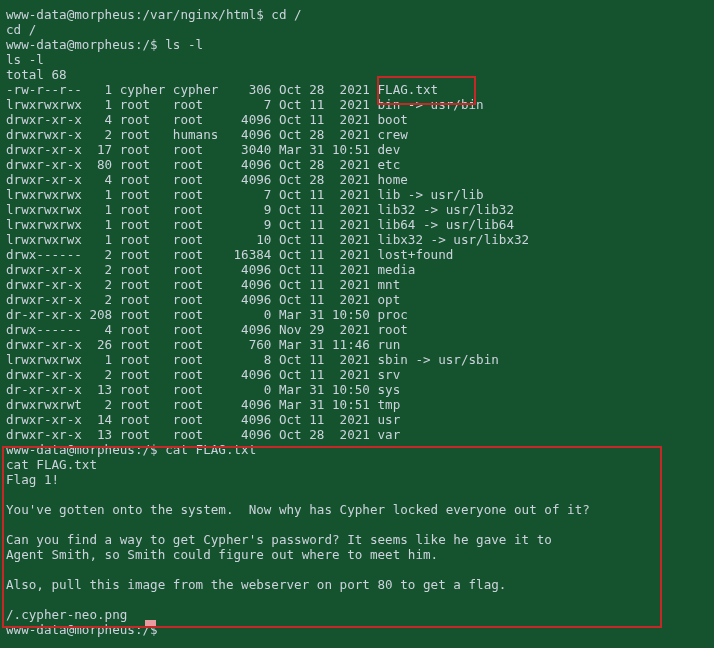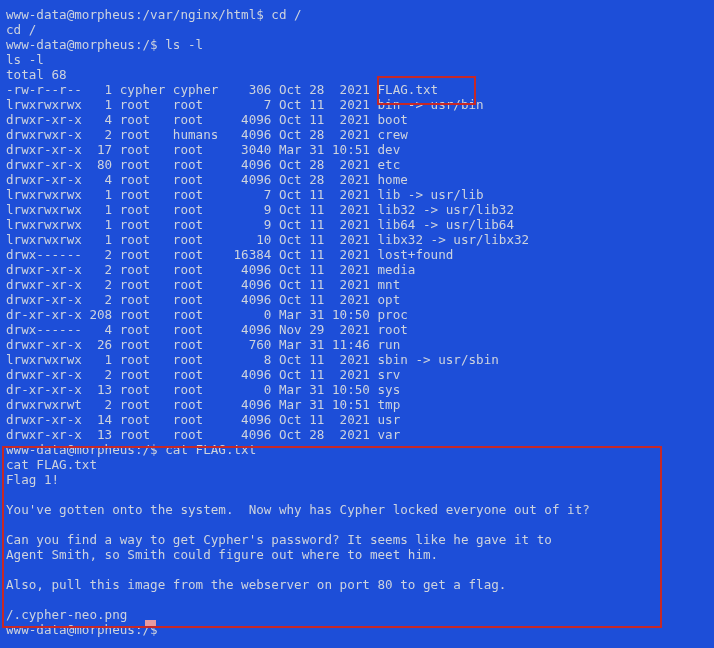--- a/index.html
+++ b/index.html
@@ -66,21 +66,21 @@
     left: 145px;
     top: 620px;
     width: 11px;
     height: 6px;
     background: #e89ba0;
   }
 </style>
 </head>
 <body>
 
-<div id="terminal" style="background: #1d4ed8; color: rgb(205, 211, 222);">
+<div id="terminal" style="background: #14532d; color: rgb(205, 211, 222);">
 
   <div id="screen"><div class="line">www-data@morpheus:/var/nginx/html$ cd /</div><div class="line">cd /</div><div class="line">www-data@morpheus:/$ ls -l</div><div class="line">ls -l</div><div class="line">total 68</div><div class="line">-rw-r--r--   1 cypher cypher    306 Oct 28  2021 FLAG.txt</div><div class="line">lrwxrwxrwx   1 root   root        7 Oct 11  2021 bin -&gt; usr/bin</div><div class="line">drwxr-xr-x   4 root   root     4096 Oct 11  2021 boot</div><div class="line">drwxrwxr-x   2 root   humans   4096 Oct 28  2021 crew</div><div class="line">drwxr-xr-x  17 root   root     3040 Mar 31 10:51 dev</div><div class="line">drwxr-xr-x  80 root   root     4096 Oct 28  2021 etc</div><div class="line">drwxr-xr-x   4 root   root     4096 Oct 28  2021 home</div><div class="line">lrwxrwxrwx   1 root   root        7 Oct 11  2021 lib -&gt; usr/lib</div><div class="line">lrwxrwxrwx   1 root   root        9 Oct 11  2021 lib32 -&gt; usr/lib32</div><div class="line">lrwxrwxrwx   1 root   root        9 Oct 11  2021 lib64 -&gt; usr/lib64</div><div class="line">lrwxrwxrwx   1 root   root       10 Oct 11  2021 libx32 -&gt; usr/libx32</div><div class="line">drwx------   2 root   root    16384 Oct 11  2021 lost+found</div><div class="line">drwxr-xr-x   2 root   root     4096 Oct 11  2021 media</div><div class="line">drwxr-xr-x   2 root   root     4096 Oct 11  2021 mnt</div><div class="line">drwxr-xr-x   2 root   root     4096 Oct 11  2021 opt</div><div class="line">dr-xr-xr-x 208 root   root        0 Mar 31 10:50 proc</div><div class="line">drwx------   4 root   root     4096 Nov 29  2021 root</div><div class="line">drwxr-xr-x  26 root   root      760 Mar 31 11:46 run</div><div class="line">lrwxrwxrwx   1 root   root        8 Oct 11  2021 sbin -&gt; usr/sbin</div><div class="line">drwxr-xr-x   2 root   root     4096 Oct 11  2021 srv</div><div class="line">dr-xr-xr-x  13 root   root        0 Mar 31 10:50 sys</div><div class="line">drwxrwxrwt   2 root   root     4096 Mar 31 10:51 tmp</div><div class="line">drwxr-xr-x  14 root   root     4096 Oct 11  2021 usr</div><div class="line">drwxr-xr-x  13 root   root     4096 Oct 28  2021 var</div><div class="line">www-data@morpheus:/$ cat FLAG.txt</div><div class="line">cat FLAG.txt</div><div class="line">Flag 1!</div><div class="line blank"></div><div class="line">You've gotten onto the system.  Now why has Cypher locked everyone out of it?</div><div class="line blank"></div><div class="line">Can you find a way to get Cypher's password? It seems like he gave it to</div><div class="line">Agent Smith, so Smith could figure out where to meet him.</div><div class="line blank"></div><div class="line">Also, pull this image from the webserver on port 80 to get a flag.</div><div class="line blank"></div><div class="line">/.cypher-neo.png</div><div class="line">www-data@morpheus:/$</div></div>
 
   <div class="annot-box" id="annot-flag-name" style="border-color: rgb(198, 40, 40);"></div>
 
   <div class="annot-box" id="annot-flag-content" style="border-color: rgb(198, 40, 40);"></div>
 
   <div class="cursor-block" style="background: rgb(232, 155, 160);"></div>
 
 </div>

